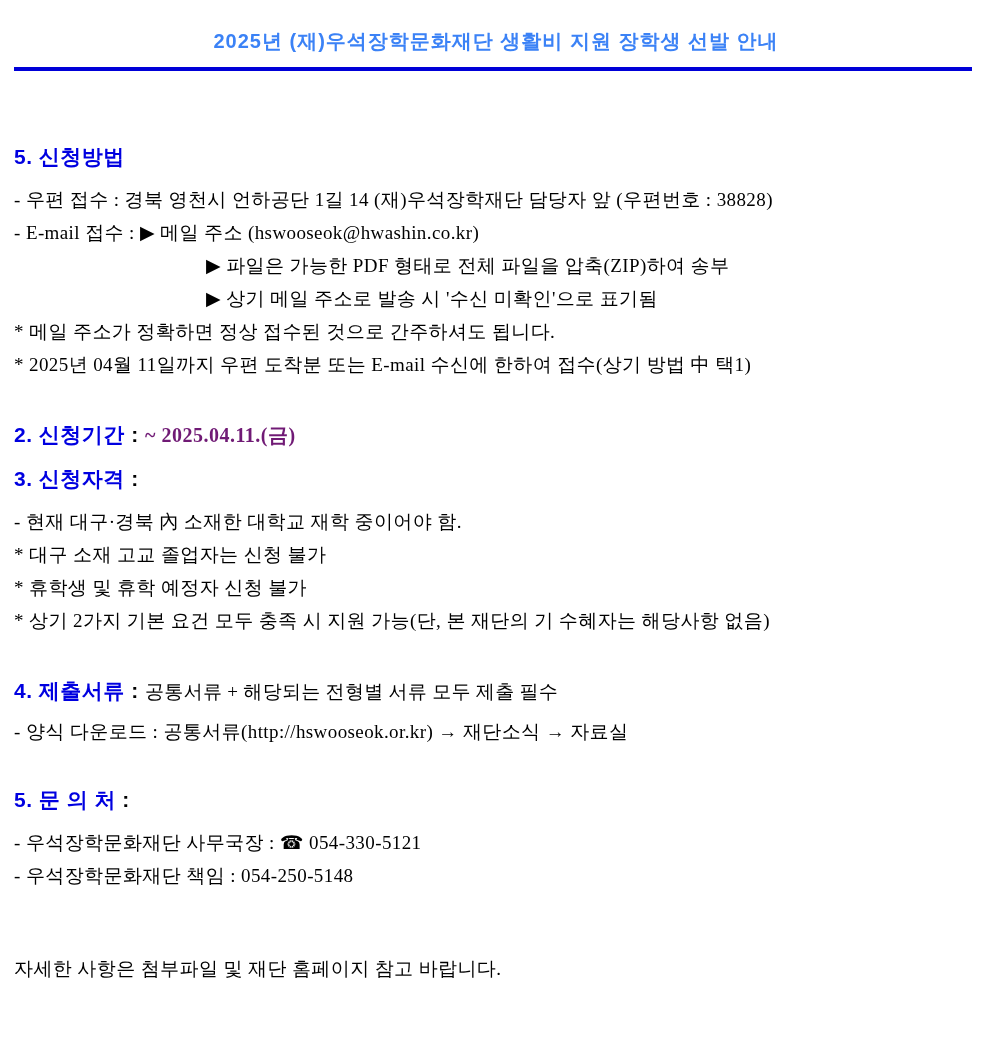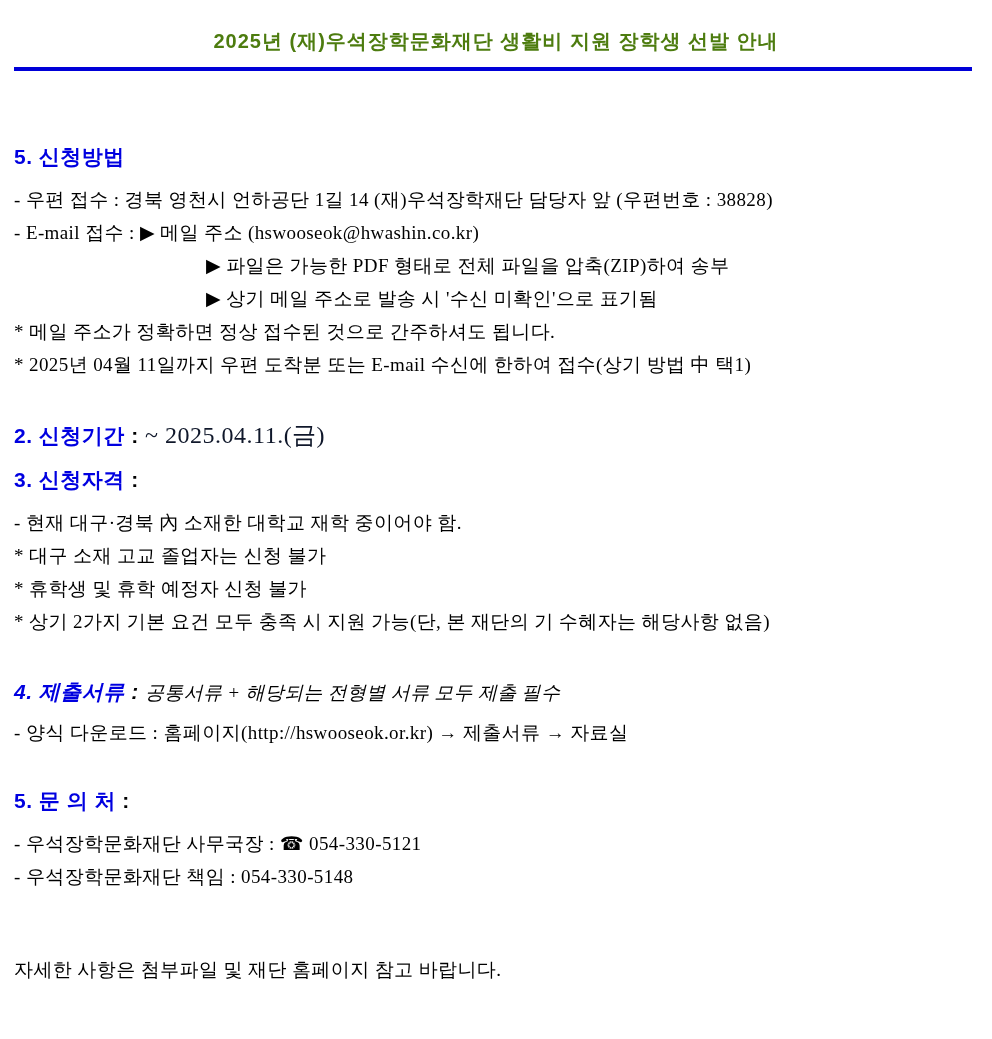--- a/index.html
+++ b/index.html
@@ -19,21 +19,21 @@
   }
   
   .doc-title {
     margin-top: 28px;
     text-align: center;
     font-family: "Liberation Sans", "DejaVu Sans", sans-serif;
     font-size: 20px;
     font-weight: bold;
     letter-spacing: 1px;
     line-height: 26px;
-    color: #4d7c0f;
+    color: #3b82f6;
   }
   .title-rule {
     margin-top: 13px;
     height: 4px;
     background: #0000d8;
     width: 958px;
   }
   
   section { display: block; }
   .sec-heading {
@@ -49,41 +49,41 @@
   .sec-heading .inline-normal {
     color: #000000;
   }
   .sec-heading .inline-normal {
     font-family: "Liberation Serif", "DejaVu Serif", serif;
     font-weight: normal;
     font-size: 19px;
     letter-spacing: 0.3px;
   }
   .sec-heading .red-value {
-    color: #0f172a;
+    color: #701a75;
     font-family: "Liberation Serif", "DejaVu Serif", serif;
-    font-weight: normal;
-    font-size: 24px;
+    font-weight: bold;
+    font-size: 20px;
     letter-spacing: 0.5px;
   }
   .line {
     font-size: 19px;
     line-height: 33px;
     letter-spacing: 0.4px;
     white-space: nowrap;
   }
   .line.indent-arrow { padding-left: 192px; }
   #sec-1 { margin-top: 74px; }
   #sec-2 { margin-top: 42px; }
   #sec-3 { margin-top: 20px; }
   #sec-4 { margin-top: 42px; }
   #sec-5 { margin-top: 40px; }
   #sec-2 .sec-heading,
   #sec-4 .sec-heading { margin-bottom: 0; }
-  #sec-4 .sec-heading { margin-bottom: 11px; font-style: italic; }
+  #sec-4 .sec-heading { margin-bottom: 11px; }
   .footer-note {
     margin-top: 60px;
     font-size: 19px;
     line-height: 33px;
     letter-spacing: 0.4px;
   }
   .phone-icon { font-family: "DejaVu Sans", sans-serif; }
 </style>
 </head>
 <body>
@@ -120,27 +120,27 @@
       <p class="line">- 현재 대구·경북 內 소재한 대학교 재학 중이어야 함.</p>
       <p class="line">* 대구 소재 고교 졸업자는 신청 불가</p>
       <p class="line">* 휴학생 및 휴학 예정자 신청 불가</p>
       <p class="line">* 상기 2가지 기본 요건 모두 충족 시 지원 가능(단, 본 재단의 기 수혜자는 해당사항 없음)</p>
     </section>
 
     <section id="sec-4">
       <h2 class="sec-heading">
         <span>4. 제출서류</span><span class="sep"> : </span><span class="inline-normal">공통서류 + 해당되는 전형별 서류 모두 제출 필수</span>
       </h2>
-      <p class="line">- 양식 다운로드 : 홈페이지(http://hswooseok.or.kr) → 제출서류 → 자료실</p>
+      <p class="line">- 양식 다운로드 : 공통서류(http://hswooseok.or.kr) → 재단소식 → 자료실</p>
     </section>
 
     <section id="sec-5">
       <h2 class="sec-heading">
         <span>5. 문 의 처</span><span class="sep"> : </span>
       </h2>
       <p class="line"><span>- 우석장학문화재단 사무국장 : </span><span class="phone-icon">☎</span><span> 054-330-5121</span></p>
-      <p class="line"><span>- 우석장학문화재단 책임 : </span><span>054-330-5148</span></p>
+      <p class="line"><span>- 우석장학문화재단 책임 : </span><span>054-250-5148</span></p>
     </section>
 
     <p class="footer-note">자세한 사항은 첨부파일 및 재단 홈페이지 참고 바랍니다.</p>
 
   </main>
 </div>
 
 </body></html>

